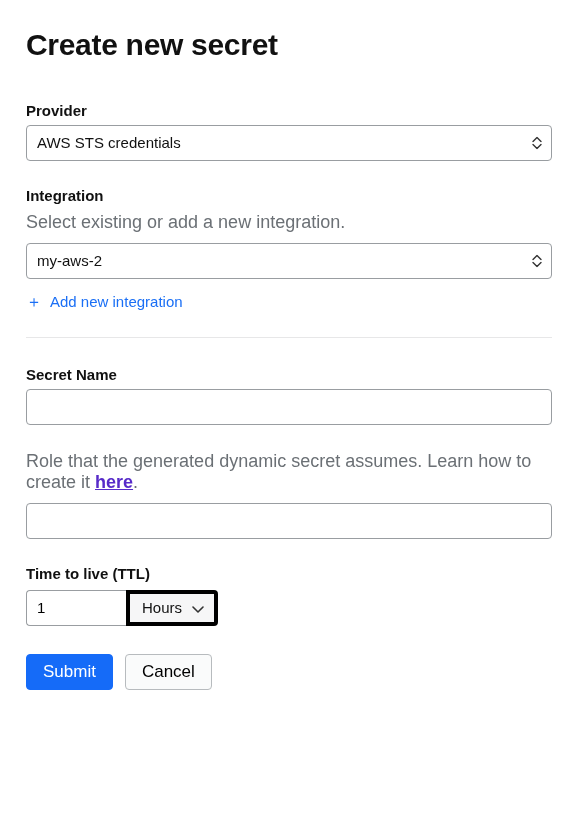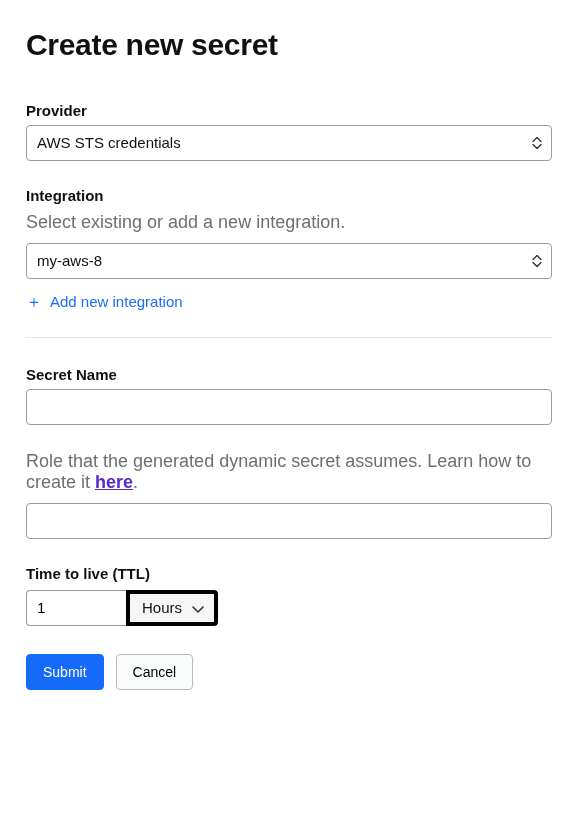--- a/index.html
+++ b/index.html
@@ -134,21 +134,21 @@
     pointer-events: none;
   }
   .actions {
     display: flex;
     gap: 12px;
     margin-top: 28px;
   }
   .btn {
     height: 36px;
     border-radius: 4px;
-    font-size: 14px;
+    font-size: 17px;
     padding: 4px 16px;
     cursor: pointer;
     display: inline-flex;
     align-items: center;
     justify-content: center;
   }
   .btn-primary {
     background: #156bf8;
     color: #fff;
     border: 1px solid #156bf8;
@@ -181,21 +181,21 @@
           </svg>
       </span>
     </div>
   </div>
 
   <div class="field">
     <div class="label">Integration</div>
     <div class="hint">Select existing or add a new integration.</div>
     <div class="select-wrap">
       <div class="select" role="combobox" tabindex="0">
-        <span>my-aws-8</span>
+        <span>my-aws-2</span>
       </div>
       <span class="select-caret">
         <svg width="10" height="6" viewBox="0 0 10 6">
             <path d="M1 5 L5 1 L9 5" fill="none" stroke="#333" stroke-width="1.4" stroke-linecap="round" stroke-linejoin="round"></path>
           </svg>
         <svg width="10" height="6" viewBox="0 0 10 6">
             <path d="M1 1 L5 5 L9 1" fill="none" stroke="#333" stroke-width="1.4" stroke-linecap="round" stroke-linejoin="round"></path>
           </svg>
       </span>
     </div>

